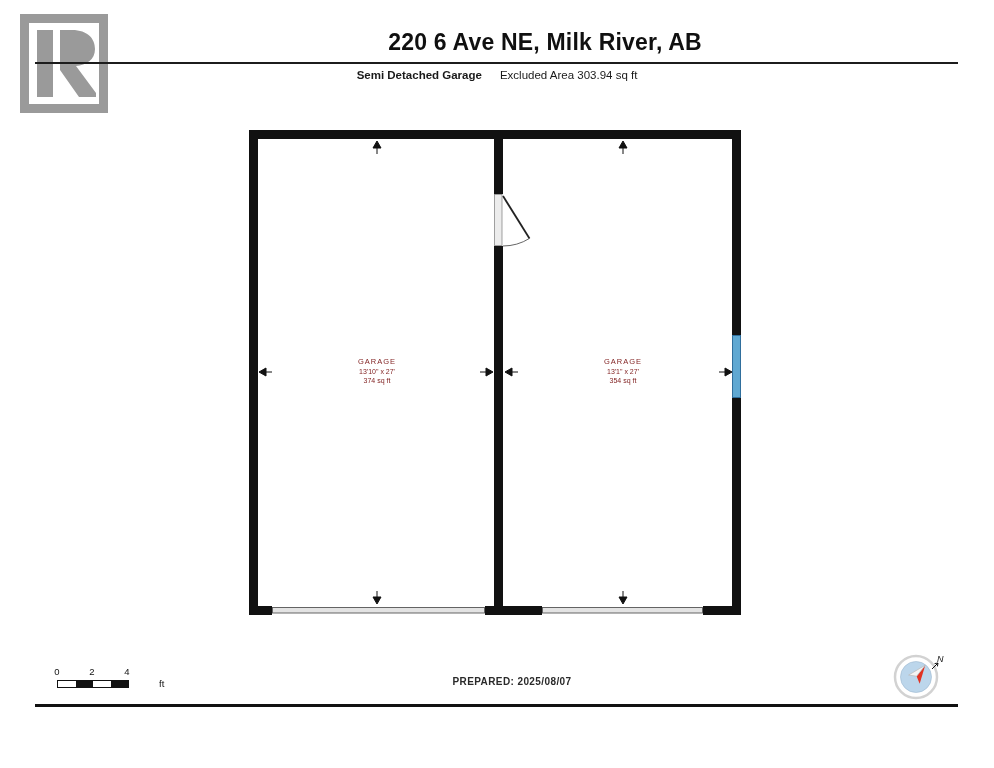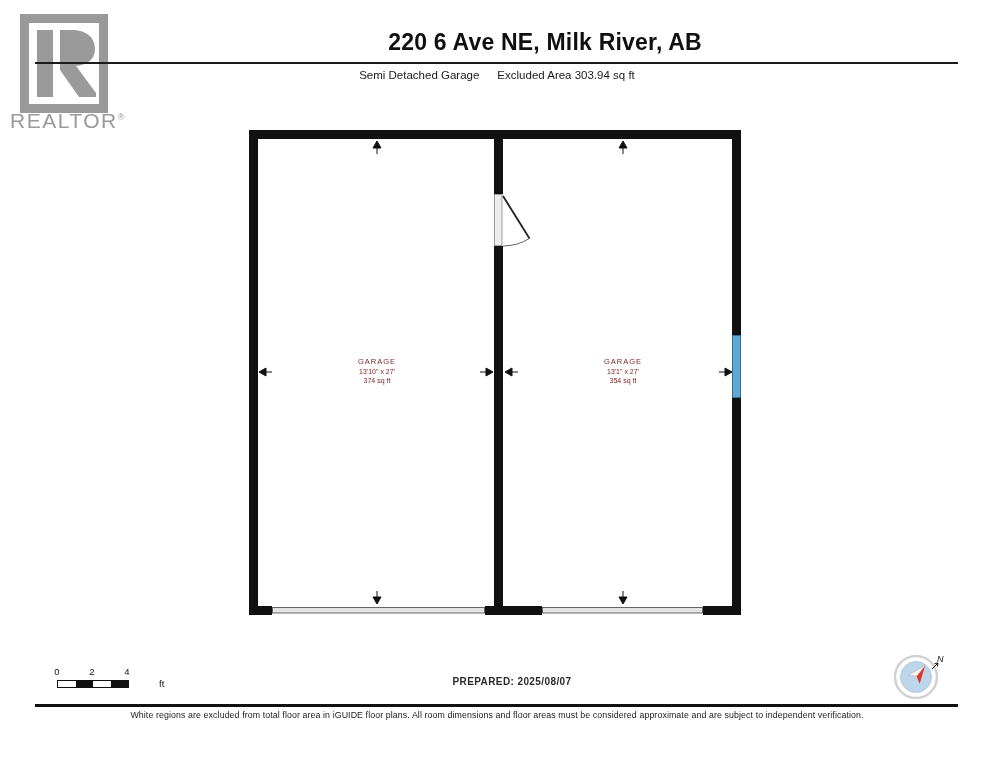--- a/index.html
+++ b/index.html
@@ -16,21 +16,21 @@
   }
   .logo-word sup{font-size:9px;letter-spacing:0;}
   .page-title{
     position:absolute;left:0;top:29px;width:100%;text-align:center;
     font-size:23px;font-weight:bold;color:#101010;letter-spacing:.2px;margin-left:48px;
   }
   .header-rule{position:absolute;left:35px;top:62px;width:923px;height:2px;background:#1c1c1c;}
   .subtitle{
     position:absolute;left:0;top:69px;width:100%;text-align:center;font-size:11.5px;color:#1a1a1a;
   }
-  .subtitle .bold{font-weight:normal;margin-right:18px;}
+  .subtitle .bold{font-weight:bold;margin-right:18px;}
   
   .plan-svg{position:absolute;left:249px;top:130px;}
   .room-label{
     position:absolute;width:160px;text-align:center;color:#7f1d1d;line-height:1.3;
   }
   .room-label .rname{font-size:7.5px;letter-spacing:1px;}
   .room-label .rdims{font-size:7px;}
   .room-label .rarea{font-size:7px;}
   .room-label-left{left:297px;top:357px;}
   .room-label-right{left:543px;top:357px;}
@@ -60,21 +60,20 @@
 <body>
 
 <div class="page">
 
   <div class="logo">
     <svg class="logo-block" width="88" height="99" viewBox="0 0 88 99">
       <rect x="4.5" y="4.5" width="79" height="90" fill="#ffffff" stroke="#9a9a9a" stroke-width="9"></rect>
       <rect x="17" y="16" width="16" height="67" fill="#9a9a9a"></rect>
       <path d="M40 16 L52 16 C68 16 75 25 75 35 C75 46 66 51 56 52 L76 79 L76 83 L59 83 L40 56 Z" fill="#9a9a9a"></path>
     </svg>
-    <div class="logo-word"><span>REALTOR</span><sup>®</sup></div>
   </div>
 
   <div class="page-title">220 6 Ave NE, Milk River, AB</div>
   <div class="header-rule"></div>
   <div class="subtitle">
     <span class="bold">Semi Detached Garage</span><span>Excluded Area 303.94 sq ft</span>
   </div>
 
   <svg class="plan-svg" width="492" height="485" viewBox="0 0 492 485">
 
@@ -158,15 +157,14 @@
     <circle cx="25" cy="26" r="15.5" fill="#bcd6eb" stroke="#9db9d0" stroke-width="0.6"></circle>
     <g transform="rotate(38 25 26)">
       <path d="M25 11 L32 29 L25 25 Z" fill="#e23222"></path>
       <path d="M25 11 L18 29 L25 25 Z" fill="#f4f4f4" stroke="#b5b5b5" stroke-width="0.6"></path>
     </g>
     <text x="46" y="11" font-size="9" font-style="italic" fill="#111">N</text>
     <path d="M41 18 L47 12 M47 12 L43.6 12.6 M47 12 L46.4 15.4" stroke="#111" stroke-width="1" fill="none"></path>
   </svg>
 
   <div class="footer-rule"></div>
-  <div class="disclaimer">White regions are excluded from total floor area in iGUIDE floor plans. All room dimensions and floor areas must be considered approximate and are subject to independent verification.</div>
 
 </div>
 
 </body></html>

